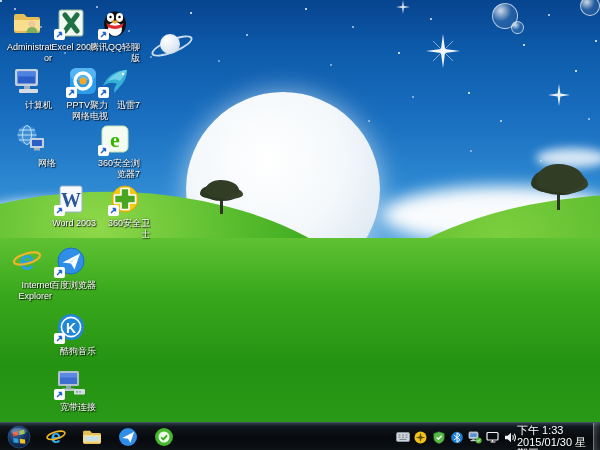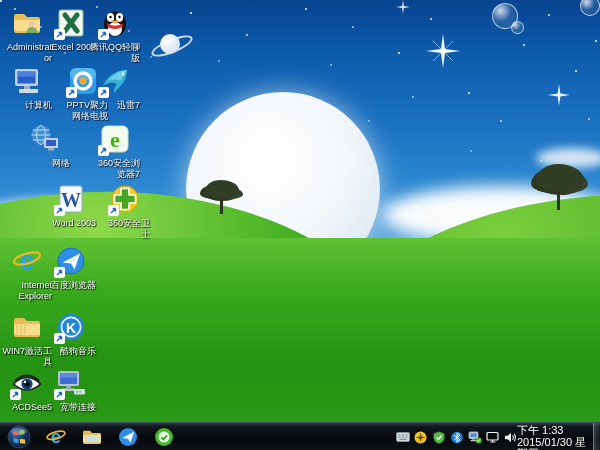--- a/index.html
+++ b/index.html
@@ -215,21 +215,21 @@
           <circle cx="24" cy="9" r="1.2" fill="#fff"></circle>
         </svg>
       <svg class="sc" viewBox="0 0 11 11">
           <rect width="11" height="11" rx="2" fill="#fff"></rect>
           <path d="M3 8 L7.5 3.5 M7.5 3.5 H4.6 M7.5 3.5 V6.4" stroke="#1b5fd0" stroke-width="1.4" fill="none"></path>
         </svg>
     </div>
     <div class="lbl">迅雷7</div>
   </div>
 
-  <div class="dicon" style="left:20px;top:122px">
+  <div class="dicon" style="left:6px;top:122px">
     <div class="ig">
       <svg class="main" width="32" height="32" viewBox="0 0 32 32">
           <circle cx="12" cy="12" r="9.5" fill="#3f8fd6"></circle>
           <ellipse cx="12" cy="12" rx="4.5" ry="9.5" fill="none" stroke="#bfe0f8" stroke-width="1"></ellipse>
           <path d="M2.5 12 h19 M4 7 h16 M4 17 h16" stroke="#bfe0f8" stroke-width="1" fill="none"></path>
           <rect x="15" y="15" width="14" height="10" rx="1" fill="#c3d0df"></rect>
           <rect x="17" y="17" width="10" height="6" fill="#2b5fc7"></rect>
           <rect x="19" y="25" width="6" height="2.5" fill="#9fb0c2"></rect>
         </svg>
     </div>
@@ -295,61 +295,35 @@
           <path d="M16 18.5 L25 8.5 L14.8 16.4 Z" fill="#d7e9fb"></path>
         </svg>
       <svg class="sc" viewBox="0 0 11 11">
           <rect width="11" height="11" rx="2" fill="#fff"></rect>
           <path d="M3 8 L7.5 3.5 M7.5 3.5 H4.6 M7.5 3.5 V6.4" stroke="#1b5fd0" stroke-width="1.4" fill="none"></path>
         </svg>
     </div>
     <div class="lbl">百度浏览器</div>
   </div>
 
-  <div class="dicon" style="left:2px;top:310px">
-    <div class="ig">
-      <svg class="main" width="32" height="32" viewBox="0 0 32 32">
-          <path d="M3 9 q0-2 2-2 h8 l3 3 h11 q2 0 2 2 v12 q0 2-2 2 H5 q-2 0-2-2 z" fill="#e7bd55"></path>
-          <path d="M3 13 h26 v9 q0 2-2 2 H5 q-2 0-2-2 z" fill="#f8dd8d"></path>
-          <path d="M6 13 v11 M10 13 v11 M14 13 v11" stroke="#ecca6e" stroke-width="1.6"></path>
-        </svg>
-    </div>
-    <div class="lbl">WIN7激活工具</div>
-  </div>
   <div class="dicon" style="left:46px;top:310px">
     <div class="ig">
       <svg class="main" width="32" height="32" viewBox="0 0 32 32">
           <circle cx="16" cy="16" r="13" fill="#2188d8"></circle>
           <circle cx="16" cy="16" r="9.6" fill="none" stroke="#fff" stroke-width="1.6"></circle>
           <text x="16" y="21.5" text-anchor="middle" font-size="14" font-family="Liberation Sans,sans-serif" font-weight="bold" fill="#fff">K</text>
         </svg>
       <svg class="sc" viewBox="0 0 11 11">
           <rect width="11" height="11" rx="2" fill="#fff"></rect>
           <path d="M3 8 L7.5 3.5 M7.5 3.5 H4.6 M7.5 3.5 V6.4" stroke="#1b5fd0" stroke-width="1.4" fill="none"></path>
         </svg>
     </div>
     <div class="lbl">酷狗音乐</div>
   </div>
 
-  <div class="dicon" style="left:2px;top:366px">
-    <div class="ig">
-      <svg class="main" width="32" height="32" viewBox="0 0 32 32">
-          <path d="M2.5 17 Q16 4 29.5 17 Q16 29 2.5 17 z" fill="#fdfdfd" stroke="#1c1c1c" stroke-width="1.6"></path>
-          <path d="M4 14 Q16 3 28 14" fill="none" stroke="#1c1c1c" stroke-width="2"></path>
-          <circle cx="16" cy="17" r="5.6" fill="#14407a"></circle>
-          <circle cx="16" cy="17" r="2.6" fill="#000"></circle>
-          <circle cx="14" cy="15" r="1.2" fill="#fff"></circle>
-        </svg>
-      <svg class="sc" viewBox="0 0 11 11">
-          <rect width="11" height="11" rx="2" fill="#fff"></rect>
-          <path d="M3 8 L7.5 3.5 M7.5 3.5 H4.6 M7.5 3.5 V6.4" stroke="#1b5fd0" stroke-width="1.4" fill="none"></path>
-        </svg>
-    </div>
-    <div class="lbl">ACDSee5</div>
-  </div>
   <div class="dicon" style="left:46px;top:366px">
     <div class="ig">
       <svg class="main" width="32" height="32" viewBox="0 0 32 32">
           <rect x="3" y="4" width="21" height="15" rx="1.5" fill="#b2c0cf"></rect>
           <rect x="5" y="6" width="17" height="11" fill="#3d6ed0"></rect>
           <rect x="5" y="6" width="17" height="4.5" fill="#5d8ae0"></rect>
           <rect x="11" y="19" width="5" height="2.5" fill="#93a5b5"></rect>
           <rect x="7" y="21.5" width="13" height="2.5" rx="1" fill="#bdc9d6"></rect>
           <rect x="19" y="22" width="11" height="5.5" rx="1" fill="#d3dbe3"></rect>
           <circle cx="22" cy="24.8" r=".9" fill="#4caf50"></circle>

